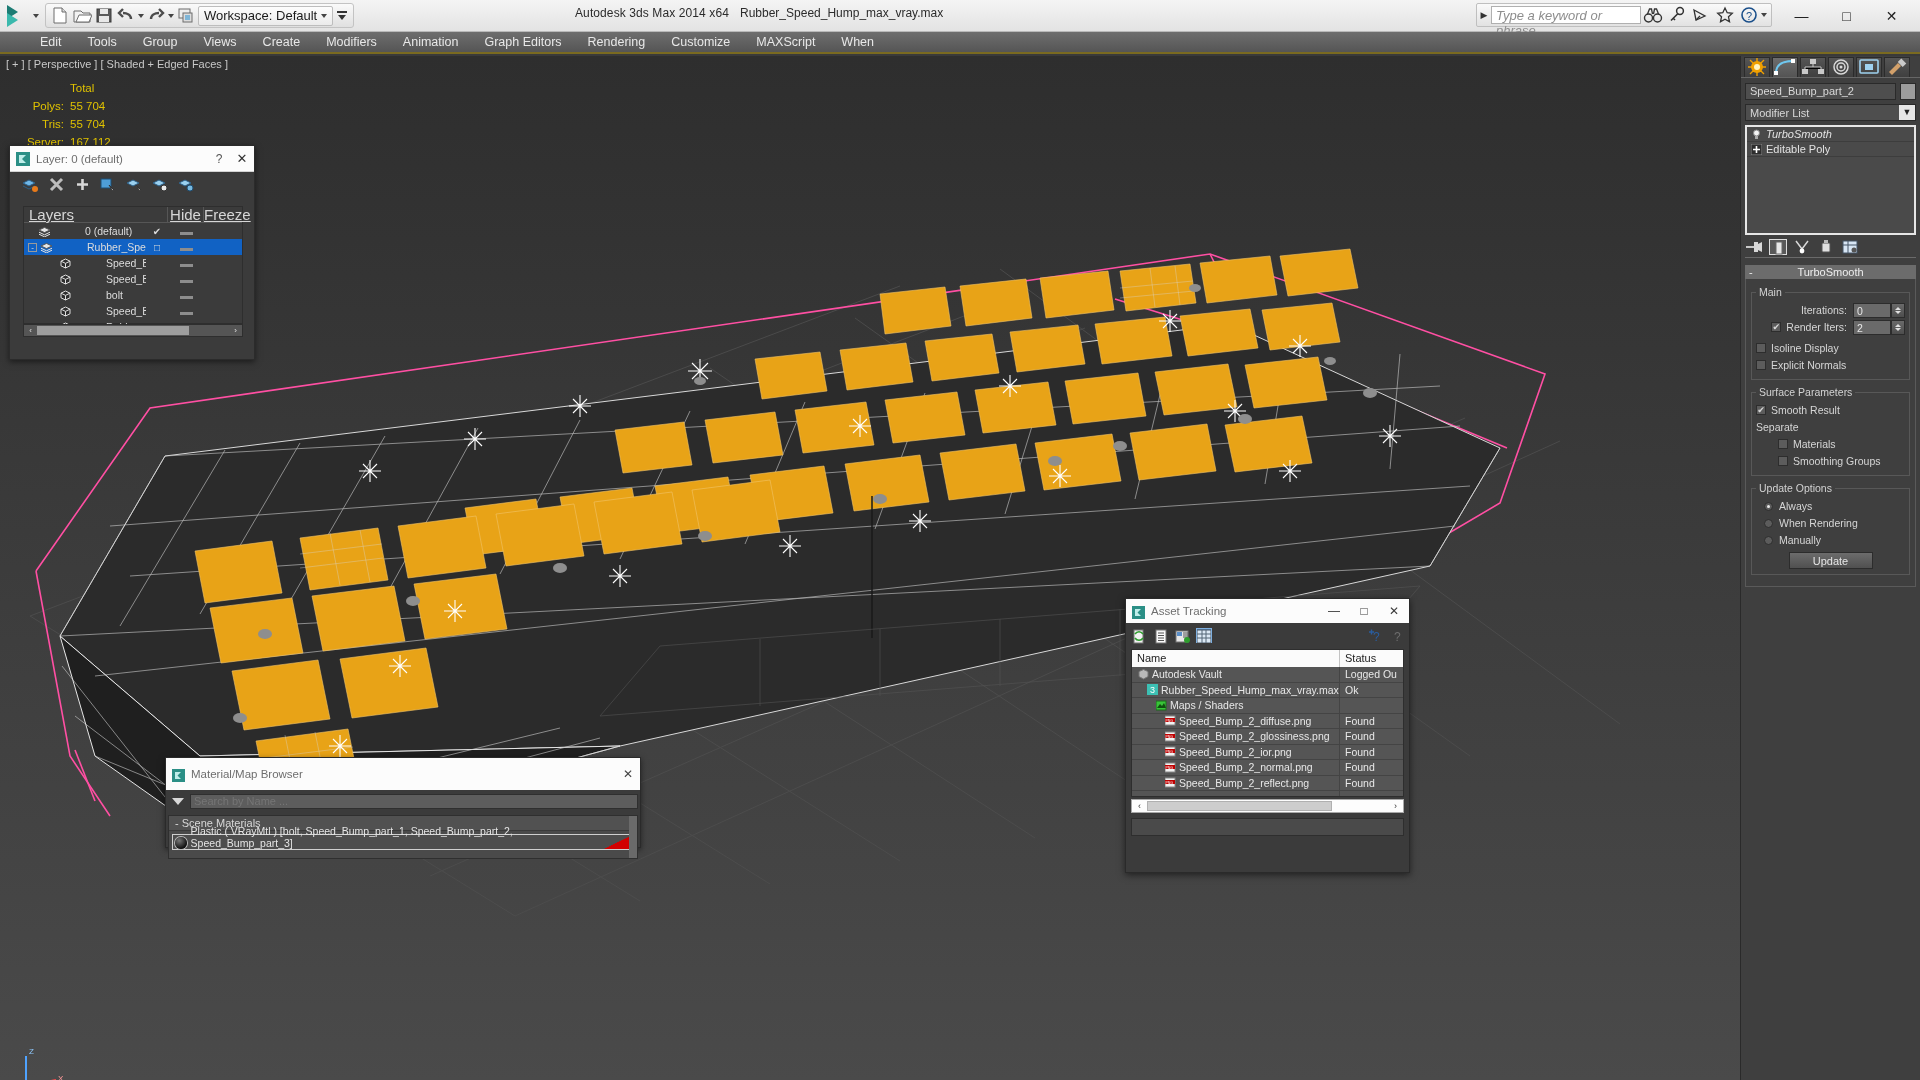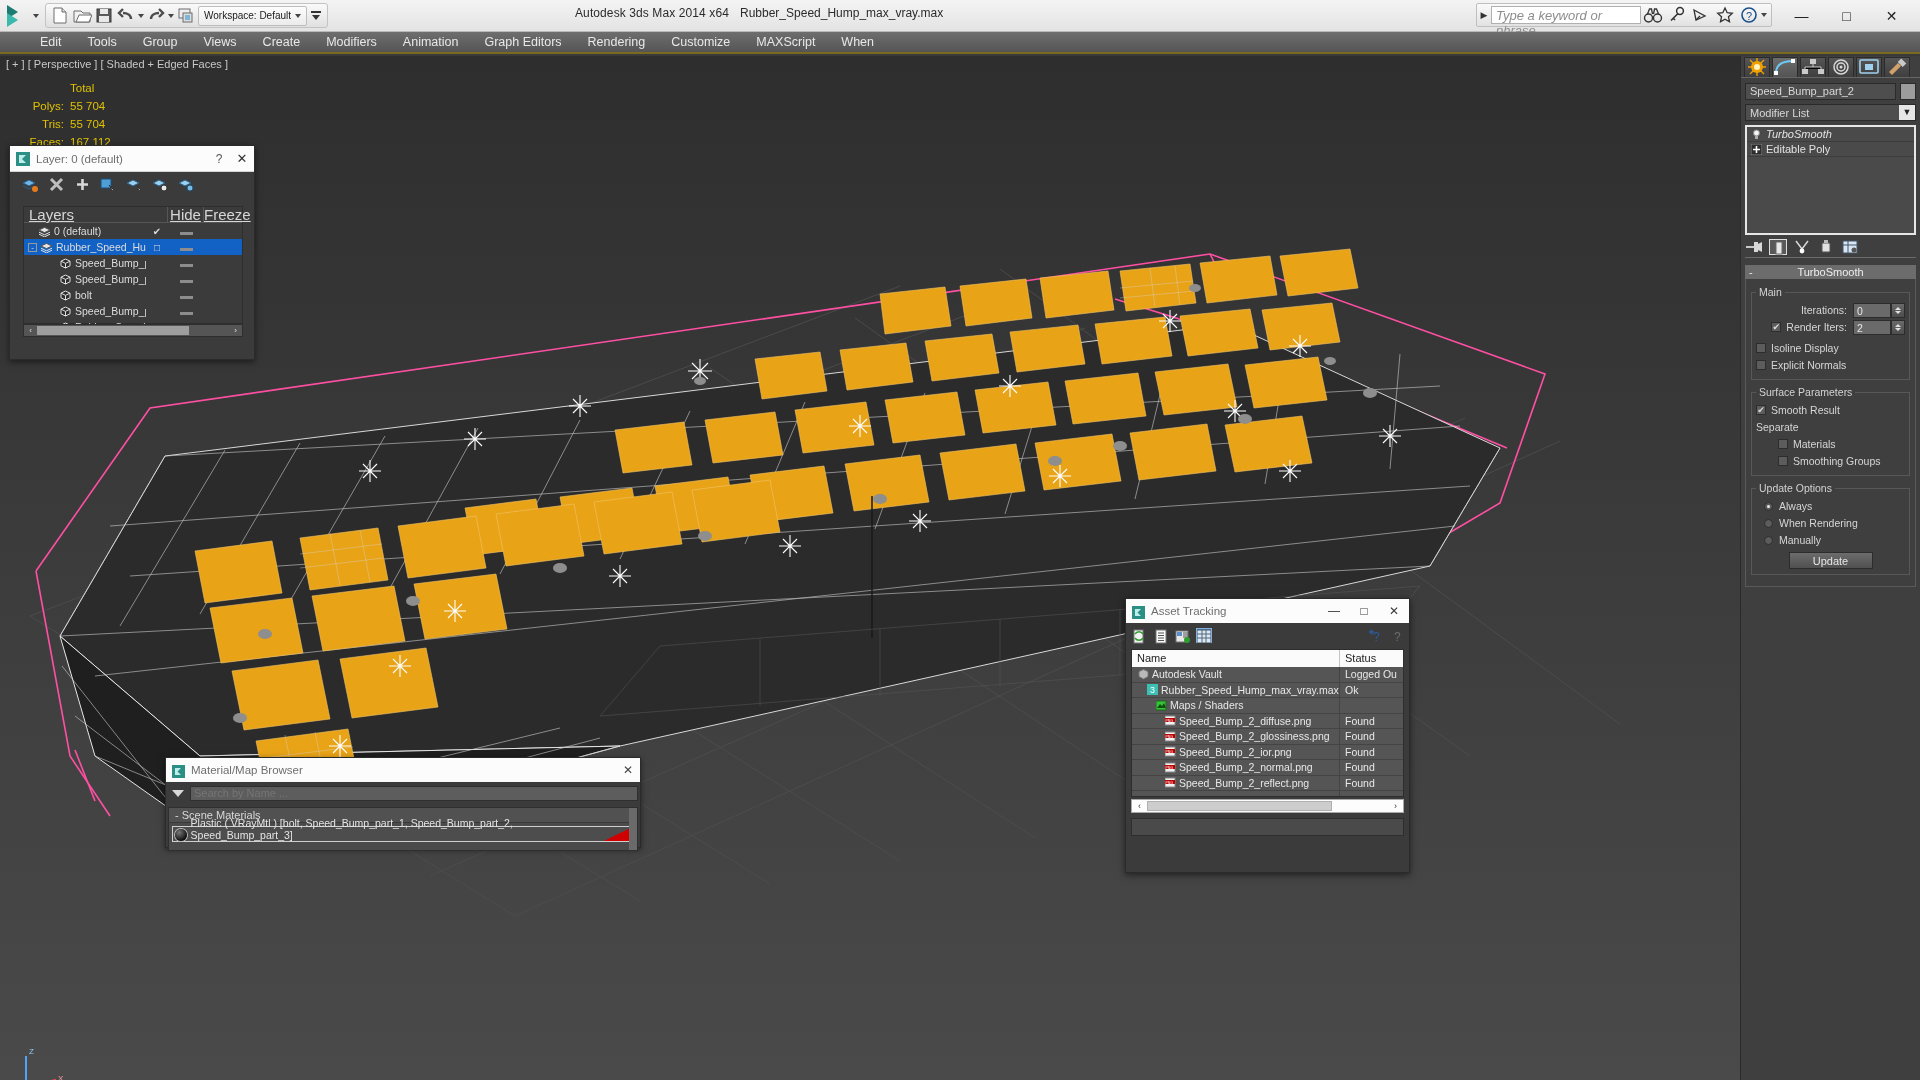--- a/index.html
+++ b/index.html
@@ -16,21 +16,21 @@
   .maxlogo .t2 { position:absolute; left:4px; top:11px; width:0; height:0;
      border-left:11px solid #3bb9ad; border-top:7px solid transparent; border-bottom:7px solid transparent;}
   .caret-sm { width:0;height:0;border-left:3.5px solid transparent;border-right:3.5px solid transparent;
      border-top:4px solid #444; }
   #qatbar { display:flex; align-items:center; gap:2px; margin-left:6px;
      background:linear-gradient(#fafafa,#e0e0e0); border:1px solid #c3c3c3; border-radius:3px;
      padding:2px 4px; height:25px;}
   .qicon { width:20px;height:19px; position:relative; }
   .ws-box { display:flex; align-items:center; gap:4px; border:1px solid #bdbdbd; border-radius:2px;
      background:linear-gradient(#fdfdfd,#ebebeb); padding:1px 5px; height:20px;}
-  .ws-box span { font-size:10px; color:#1a1a1a; }
+  .ws-box span { font-size:13px; color:#1a1a1a; }
   #apptitle { position:absolute; left:575px; top:6px; font-size:12px; color:#2b2b2b; letter-spacing:.1px;}
   #filetitle { position:absolute; left:740px; top:6px; font-size:12px; color:#2b2b2b;}
   #searchwrap { position:absolute; right:148px; top:3px; display:flex; align-items:center;
      background:linear-gradient(#fafafa,#e2e2e2); border:1px solid #bfbfbf; border-radius:2px; height:24px;}
   #searchwrap .arr { width:14px; text-align:center; font-size:9px; color:#333;}
   #searchbox { width:150px; height:18px; background:#fff; border:1px solid #b0b0b0;
      font-size:13px; font-style:italic; color:#8d8d8d; padding:1px 4px; }
   .tool-ic { width:20px; height:20px; margin:0 2px; position:relative; }
   #wbtns { position:absolute; right:6px; top:0; height:32px; display:flex; align-items:center;}
   #wbtns div { width:45px; height:30px; display:flex; align-items:center; justify-content:center;
@@ -68,34 +68,34 @@
      font-size:15px; color:#d6d6d6;text-decoration:underline; }
   #lhead div { line-height:16px; }
   .lh-name { width:144px; padding-left:5px; border-right:1px solid #565656;}
   .lh-hide { width:36px; text-align:center; border-right:1px solid #565656;}
   .lh-freeze { width:38px; text-align:center;}
   .lrow { height:16px; display:flex; align-items:center; font-size:10.5px; color:#dcdcdc;}
   .lrow.sel { background:#1162c4; }
   .lrow .exp { width:9px;height:9px;border:1px solid #9a9a9a; margin-left:4px; font-size:8px;
      line-height:7px; text-align:center; color:#e6e6e6;}
   .lrow .licon { width:13px;height:11px;margin:0 3px 0 3px; position:relative;}
-  .lrow .lname { flex:1; white-space:nowrap; overflow:hidden;}
+  .lrow .lname { flex:1; white-space:nowrap; overflow:hidden;margin-left:31px;}
   .lrow .c-check { width:22px; text-align:center; font-size:10px; color:#dcdcdc;}
   .lrow .c-hide { width:36px; text-align:center;}
   .lrow .c-freeze { width:38px; text-align:center;}
   .dash { display:inline-block;width:13px;height:3px;background:#8d8d8d;}
   #lscroll { position:absolute; left:13px; top:178px; width:220px; height:13px; background:#555;
      border:1px solid #2e2e2e; display:flex; align-items:center;}
   #lscroll .ar { width:13px; text-align:center; font-size:8px; color:#e0e0e0;}
   #lscroll .th { height:9px; background:#9e9e9e; width:152px;}
 
   
   #mmb { position:absolute; left:165px; top:757px; width:476px; height:91px;
      background:#3b3b3b; border:1px solid #2a2a2a; box-shadow:0 2px 6px rgba(0,0,0,.5);}
-  #mmb .tbar { height:24px; background:#fcfcfc; display:flex; align-items:center;}
+  #mmb .tbar { height:32px; background:#fcfcfc; display:flex; align-items:center;}
   #mmb .tbar .ic { width:13px;height:13px;margin:0 6px; position:relative;}
   #mmb .tbar .tt { font-size:11.5px; color:#6e6e6e;}
   #mmb .tbar .x { margin-left:auto; width:24px; text-align:center; font-size:12px; color:#444;}
   #mmbsearch { height:16px; margin:3px 2px 0 2px; display:flex; align-items:center;}
   #mmbsearch .tri { width:0;height:0;border-left:6px solid transparent;border-right:6px solid transparent;
      border-top:7px solid #d8d8d8; margin:0 6px 0 4px;}
   #mmbsearch input { flex:1; height:15px; background:#5d5d5d; border:1px solid #2f2f2f; color:#d8d8d8;
      font-size:11px; padding:0 3px; font-family:"Liberation Sans",sans-serif;}
   #mmblist { margin:6px 2px 0 2px; height:44px; border:1px solid #2f2f2f; background:#4a4a4a;
      position:relative;}
@@ -506,21 +506,21 @@
           </tr>
       <tr>
             <td class="lbl">Polys:</td>
           <td>55 704</td>
           </tr>
       <tr>
             <td class="lbl">Tris:</td>
           <td>55 704</td>
           </tr>
       <tr>
-            <td class="lbl">Faces:</td>
+            <td class="lbl">Server:</td>
           <td>167 112</td>
           </tr>
       <tr>
             <td class="lbl">Verts:</td>
           <td>29 048</td>
           </tr>
     </tbody>
       </table>
   </div>
 

